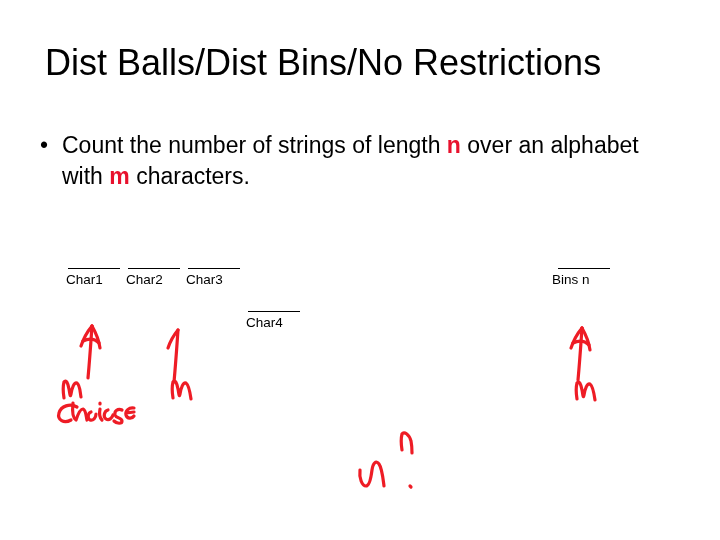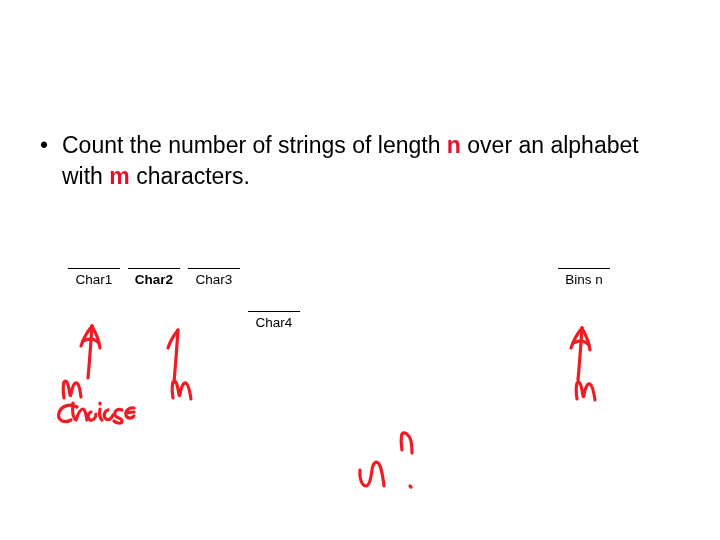--- a/index.html
+++ b/index.html
@@ -60,21 +60,20 @@
   
   .blanks {
     position: absolute;
     left: 0;
     top: 268px;
     width: 720px;
     height: 50px;
   }
   .slot {
     position: absolute;
-    text-align: center;
   }
   .slot .line {
     border-top: 1.5px solid #000;
     height: 0;
     margin: 0 auto 4px auto;
   }
   .slot .lbl {
     font-size: 13.5px;
     color: #000;
     white-space: nowrap;
@@ -87,34 +86,35 @@
     width: 720px;
     height: 540px;
     pointer-events: none;
   }
 </style>
 </head>
 <body>
 
 <div class="slide">
 
+  <div class="title">Dist Balls/Dist Bins/No Restrictions</div>
 
   <div class="bullet-block">
     <div class="bullet-row">
       <span class="bullet-dot">•</span>
       <span class="bullet-text"><span>Count the number of strings of length </span><span class="hl">n</span><span> over an alphabet with </span><span class="hl">m</span><span> characters.</span></span>
     </div>
   </div>
 
   <div class="blanks">
     <div class="slot" style="left:66px; top:0; width:56px;">
       <div class="line" style="width:52px;"></div>
       <div class="lbl">Char1</div>
     </div>
-    <div class="slot" style="left:126px; top:0; width:56px;font-weight:bold;">
+    <div class="slot" style="left:126px; top:0; width:56px;">
       <div class="line" style="width:52px;"></div>
       <div class="lbl">Char2</div>
     </div>
     <div class="slot" style="left:186px; top:0; width:56px;">
       <div class="line" style="width:52px;"></div>
       <div class="lbl">Char3</div>
     </div>
     <div class="slot" style="left:246px; top:0; width:56px;margin-top:43px;">
       <div class="line" style="width:52px;"></div>
       <div class="lbl">Char4</div>

